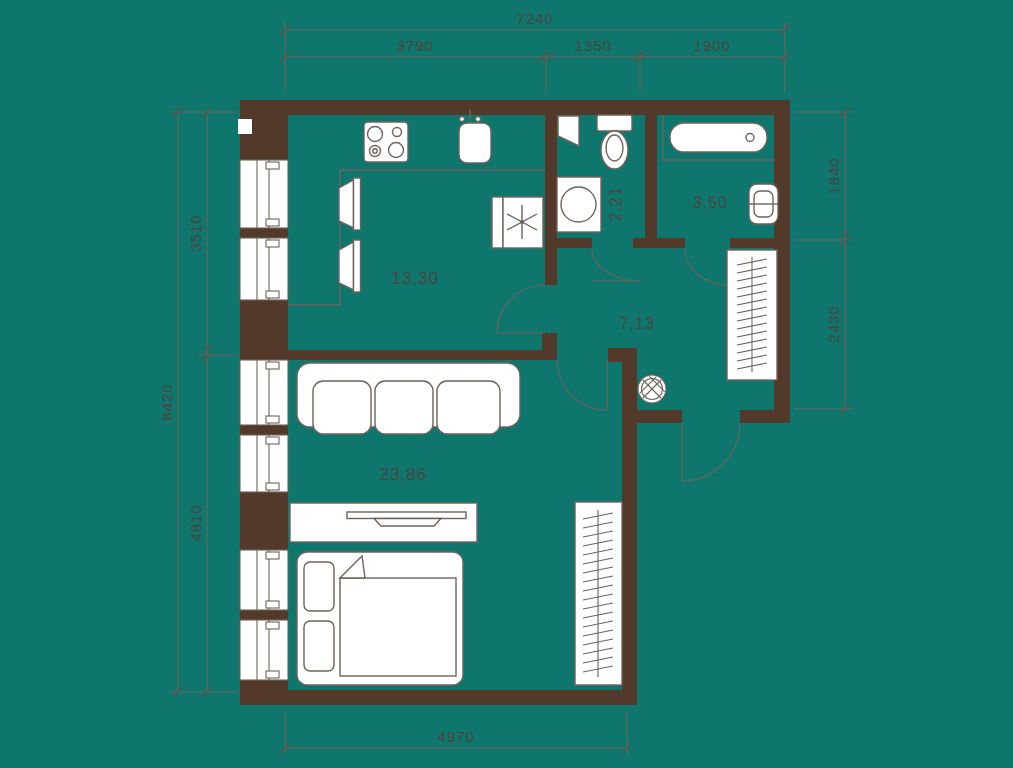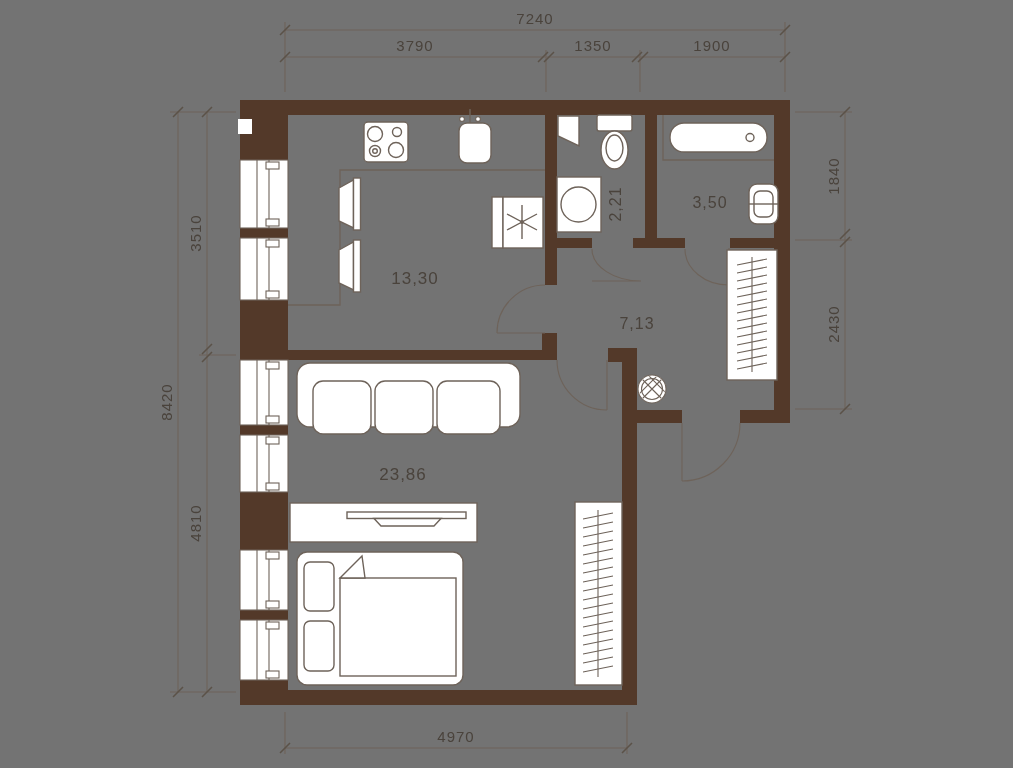--- a/index.html
+++ b/index.html
@@ -1,16 +1,16 @@
 <!DOCTYPE html>
 <html><head>
 <meta charset="utf-8">
 <style>
   html,body{margin:0;padding:0;background:#ffffff;}
-  .stage{position:relative;width:1013px;height:768px;background:#737373;overflow:hidden;
+  .stage{position:relative;width:1013px;height:768px;background:#0f766e;overflow:hidden;
          font-family:"Liberation Sans", sans-serif;}
   svg{display:block;}
   text{font-family:"Liberation Sans", sans-serif;fill:#4A433C;letter-spacing:1px;}
   .dim-text{font-size:15px;}
   .room-text{font-size:17px;}
   .room-text-sm{font-size:16px;}
   .wall{fill:#533929;stroke:none;}
   .lineart{stroke:#6E635A;fill:none;stroke-width:1.4;}
   .lineart-thin{stroke:#6E635A;fill:none;stroke-width:1.1;}
   .whitefill{fill:#ffffff;stroke:#6E635A;stroke-width:1.4;}

